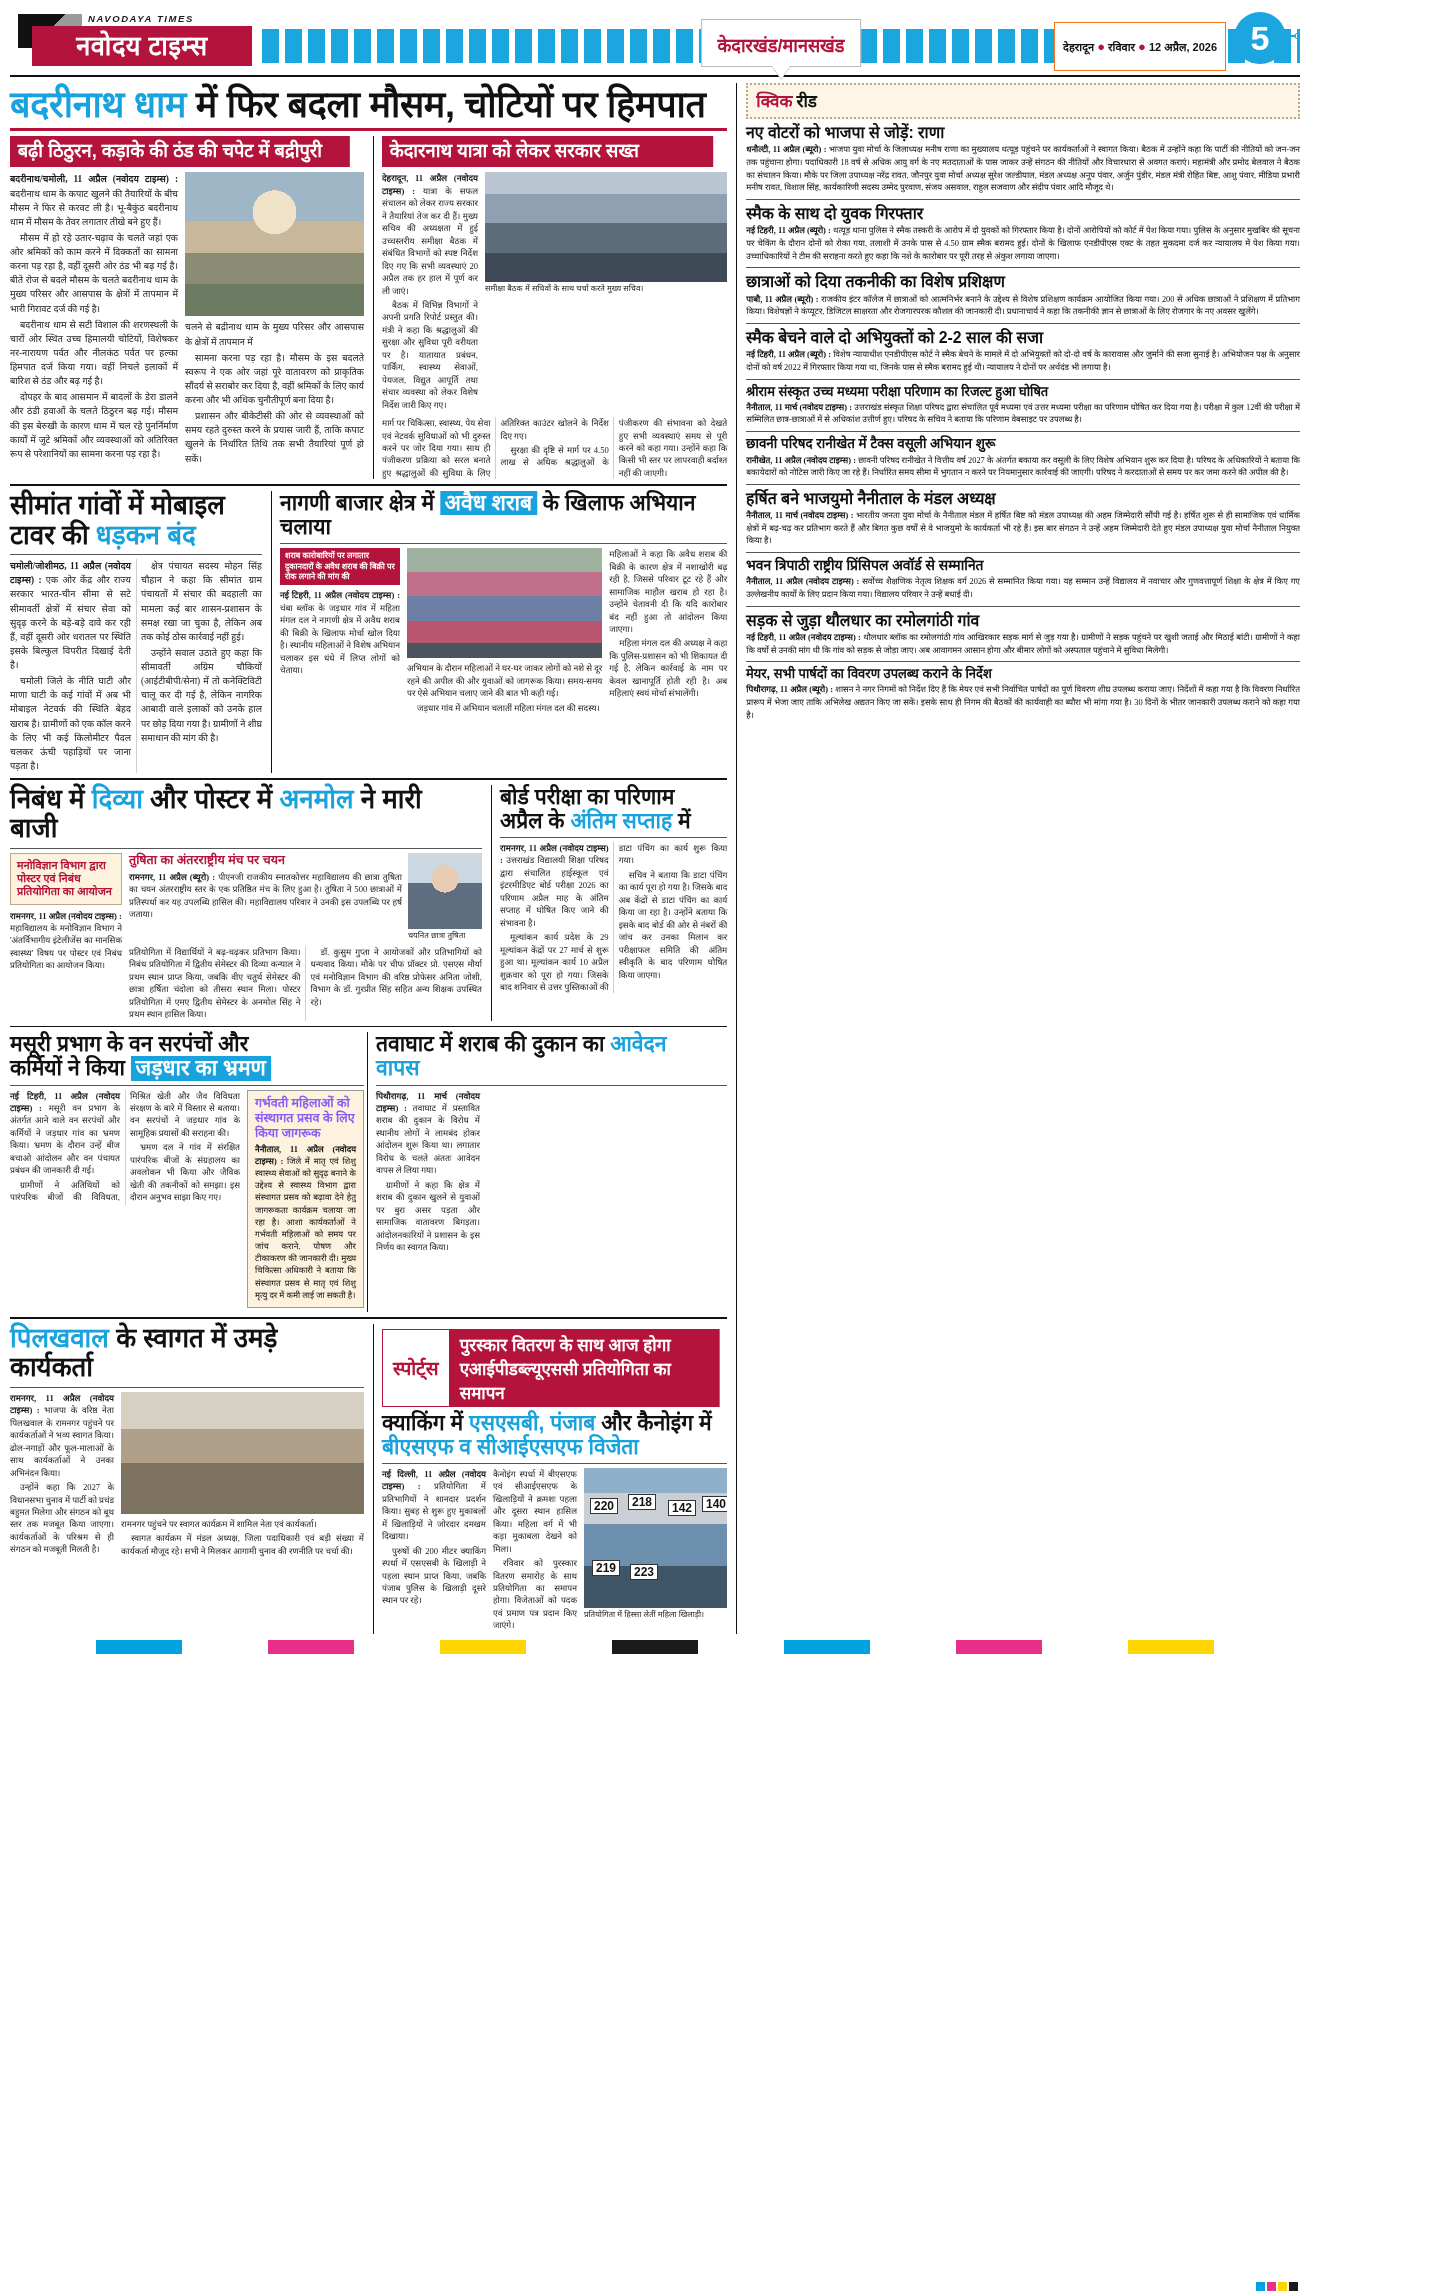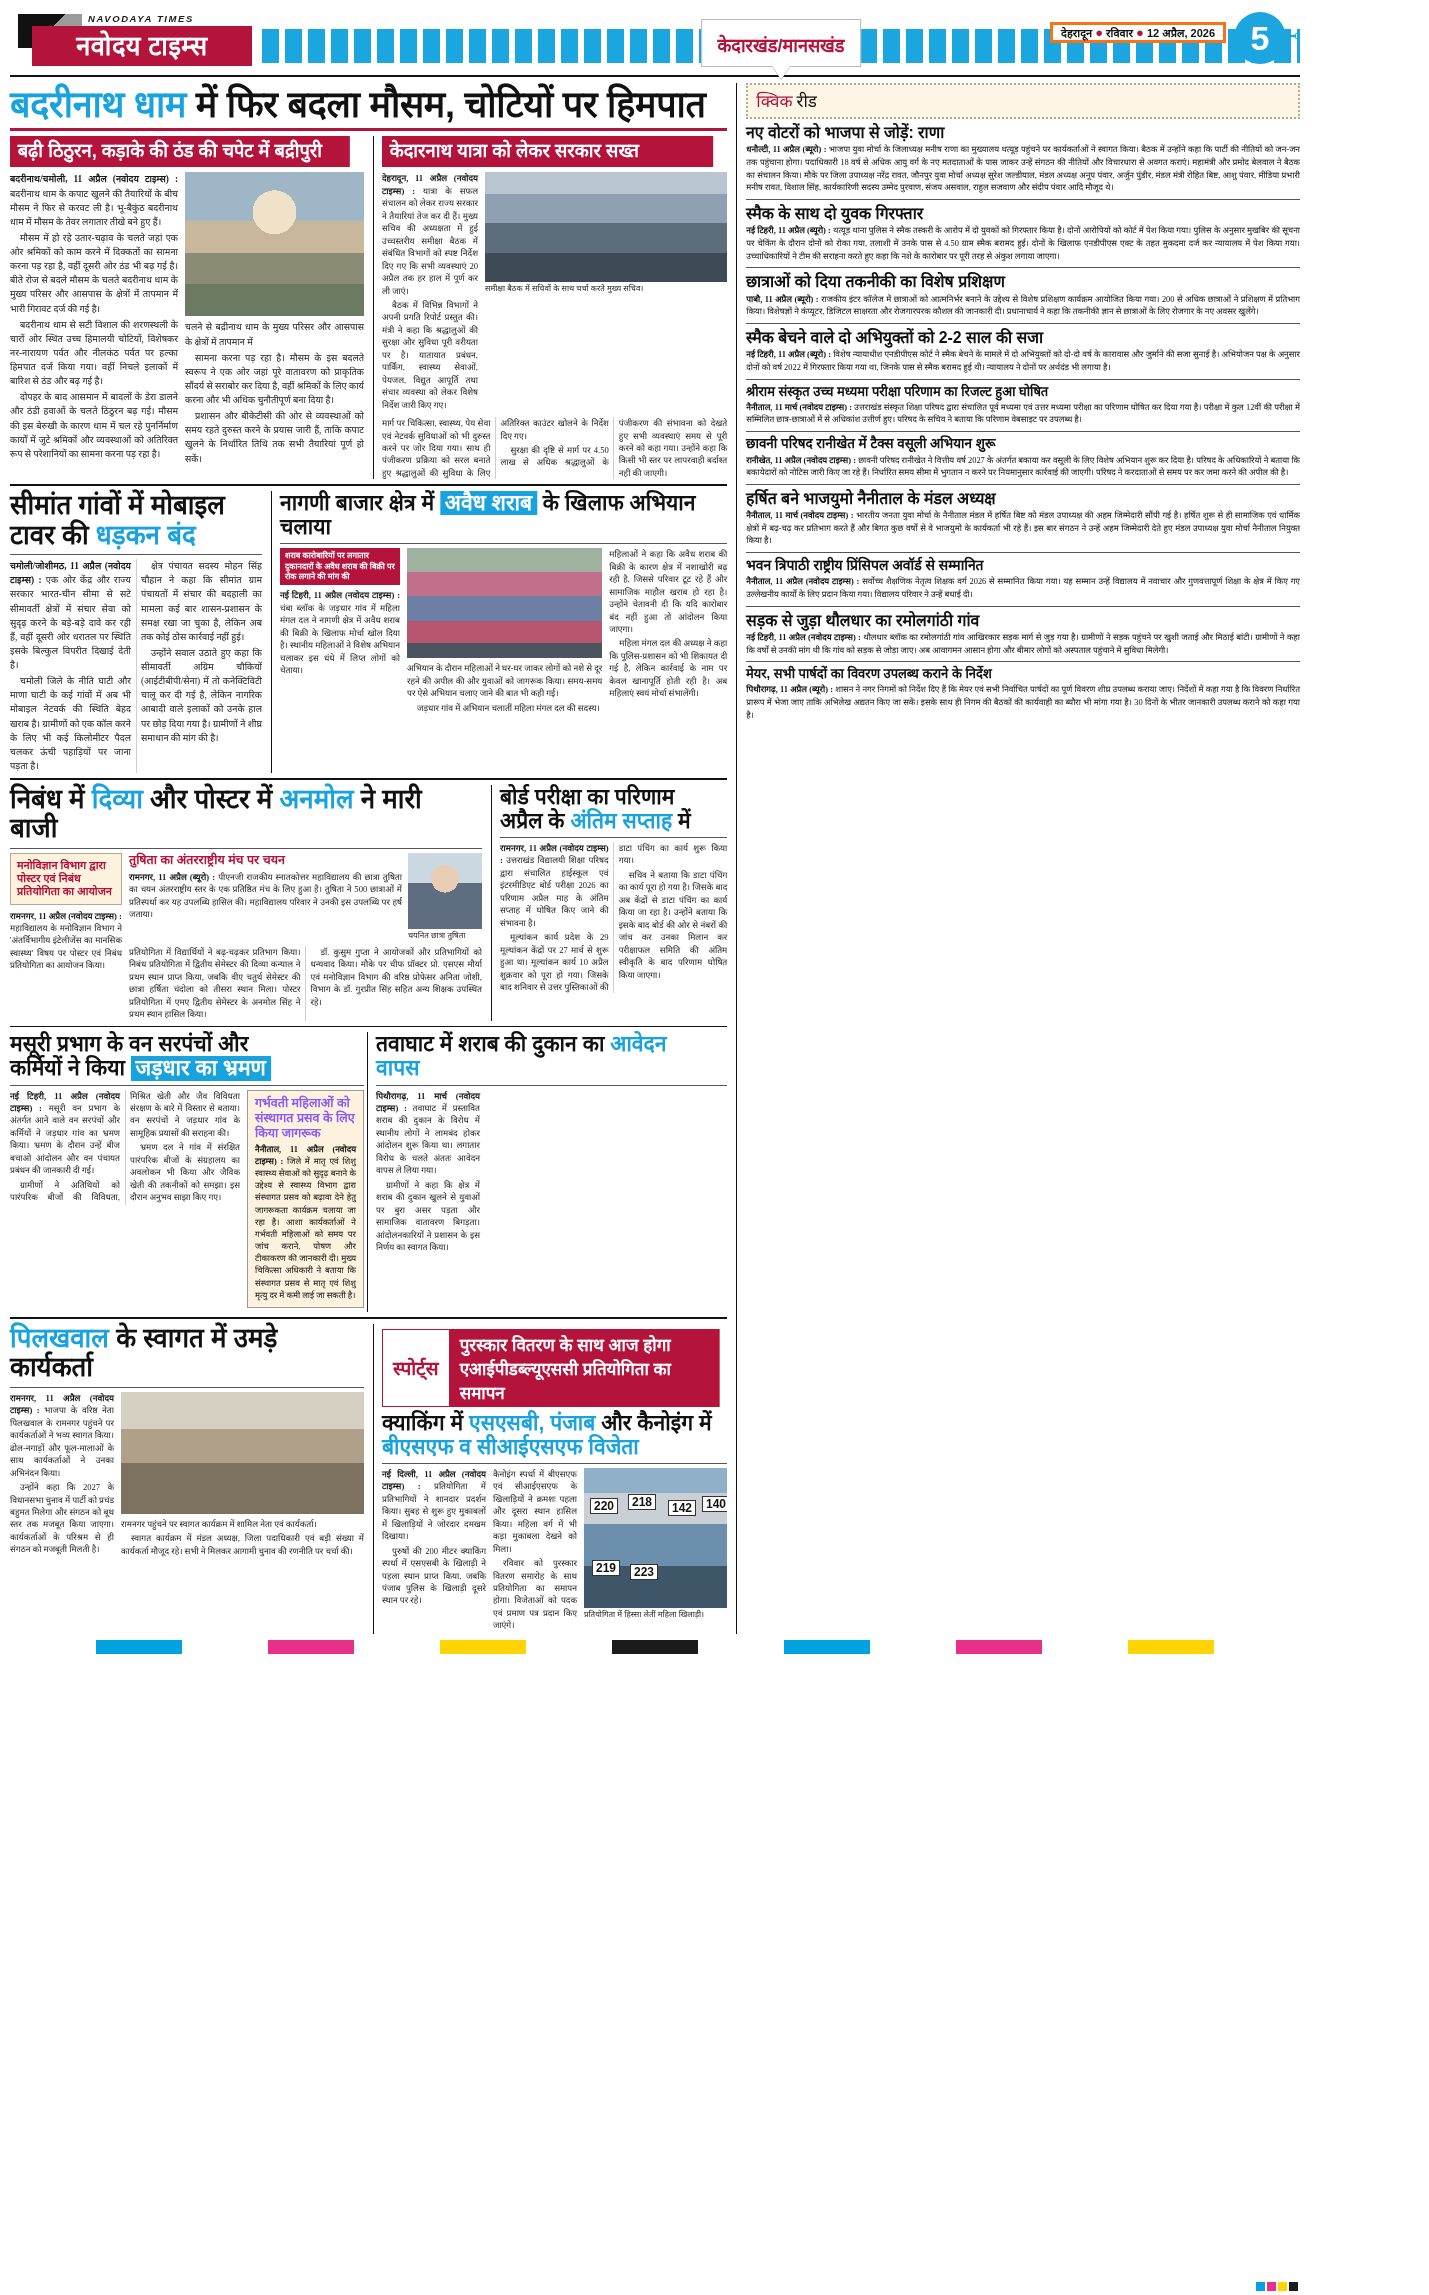--- a/index.html
+++ b/index.html
@@ -25,22 +25,22 @@
     letter-spacing:.5px;line-height:1;transform:scaleX(.94);}
   .stripes{flex:1 1 auto;height:34px;margin-top:14px;position:relative;
     background:repeating-linear-gradient(90deg,#1ca6e0 0 17px,#ffffff 17px 23px);}
   .edition-tag{position:absolute;left:50%;transform:translateX(-50%);top:-10px;
     background:#fff;border:1px solid #b9b9b9;padding:12px 12px 8px 12px;z-index:4;}
   .edition-tag .et{font-family:"Liberation Sans",sans-serif;font-weight:700;font-size:19px;
     color:#b4133c;white-space:nowrap;transform:scaleX(.95);display:inline-block;}
   .edition-tag:after{content:"";position:absolute;left:50%;bottom:-13px;margin-left:-9px;
     width:0;height:0;border-left:9px solid transparent;border-right:9px solid transparent;
     border-top:13px solid #fff;filter:drop-shadow(0 1px 0 #b9b9b9);}
-  .datebox{position:absolute;right:74px;top:14px;background:#fff;border:3px solid #f97316;
-    padding:0 8px;z-index:3;font-family:"Liberation Sans",sans-serif;font-size:11px;
+  .datebox{position:absolute;right:74px;top:14px;background:#fff;border:1px solid #f97316;
+    padding:16px 8px;z-index:3;font-family:"Liberation Sans",sans-serif;font-size:11px;
     font-weight:700;white-space:nowrap;}
   .datebox .dot{color:#b4133c;font-size:13px;}
   .pageno{position:absolute;right:14px;top:4px;width:52px;height:52px;border-radius:50%;
     background:#1ca6e0;color:#fff;font-family:"Liberation Sans",sans-serif;font-size:34px;
     font-weight:700;display:flex;align-items:center;justify-content:center;z-index:3;}
   .pageno-tail{position:absolute;right:4px;top:27px;width:12px;height:2px;background:#1ca6e0;z-index:2;}
   .pageno-dot{position:absolute;right:0px;top:25px;width:6px;height:6px;border-radius:50%;
     border:1.5px solid #1ca6e0;z-index:3;}
 
   
@@ -76,21 +76,21 @@
   .txt.sm{font-size:8.6px;line-height:1.45;}
   .txt p{margin-bottom:2px;text-indent:10px;}
   .txt p:first-child{text-indent:0;}
 
   
   .ph{position:relative;overflow:hidden;background:#c9d4dc;border:0;}
   .cap{font-family:"Liberation Sans",sans-serif;font-size:8px;color:#222;margin-top:2px;line-height:1.25;}
 
   
   .qr-box{border:2px dotted #b9a88c;background:#fdf6e6;padding:4px 8px 5px 8px;margin-bottom:4px;}
-  .qr-box .t{font-family:"Liberation Sans",sans-serif;font-weight:400;font-size:17px;}
+  .qr-box .t{font-family:"Liberation Sans",sans-serif;font-weight:700;font-size:17px;}
   .side-hd{font-family:"Liberation Sans",sans-serif;font-weight:700;font-size:16.5px;
     line-height:1.12;margin:4px 0 3px 0;transform:scaleX(.96);transform-origin:left center;}
   .side-txt{font-family:"Liberation Serif",serif;font-size:8.4px;line-height:1.5;text-align:justify;}
   .side-txt p{margin-bottom:2px;text-indent:9px;}
   .side-txt p:first-child{text-indent:0;}
 
   .box-note{border:1px solid #9a9a9a;background:#fdf2dd;padding:5px 7px;margin:4px 0;}
   .box-note .bt{font-family:"Liberation Sans",sans-serif;font-weight:700;font-size:12.5px;
     line-height:1.2;color:#8b5cf6;}
   .box-note .bx{font-family:"Liberation Serif",serif;font-size:8.4px;line-height:1.45;text-align:justify;margin-top:3px;}

